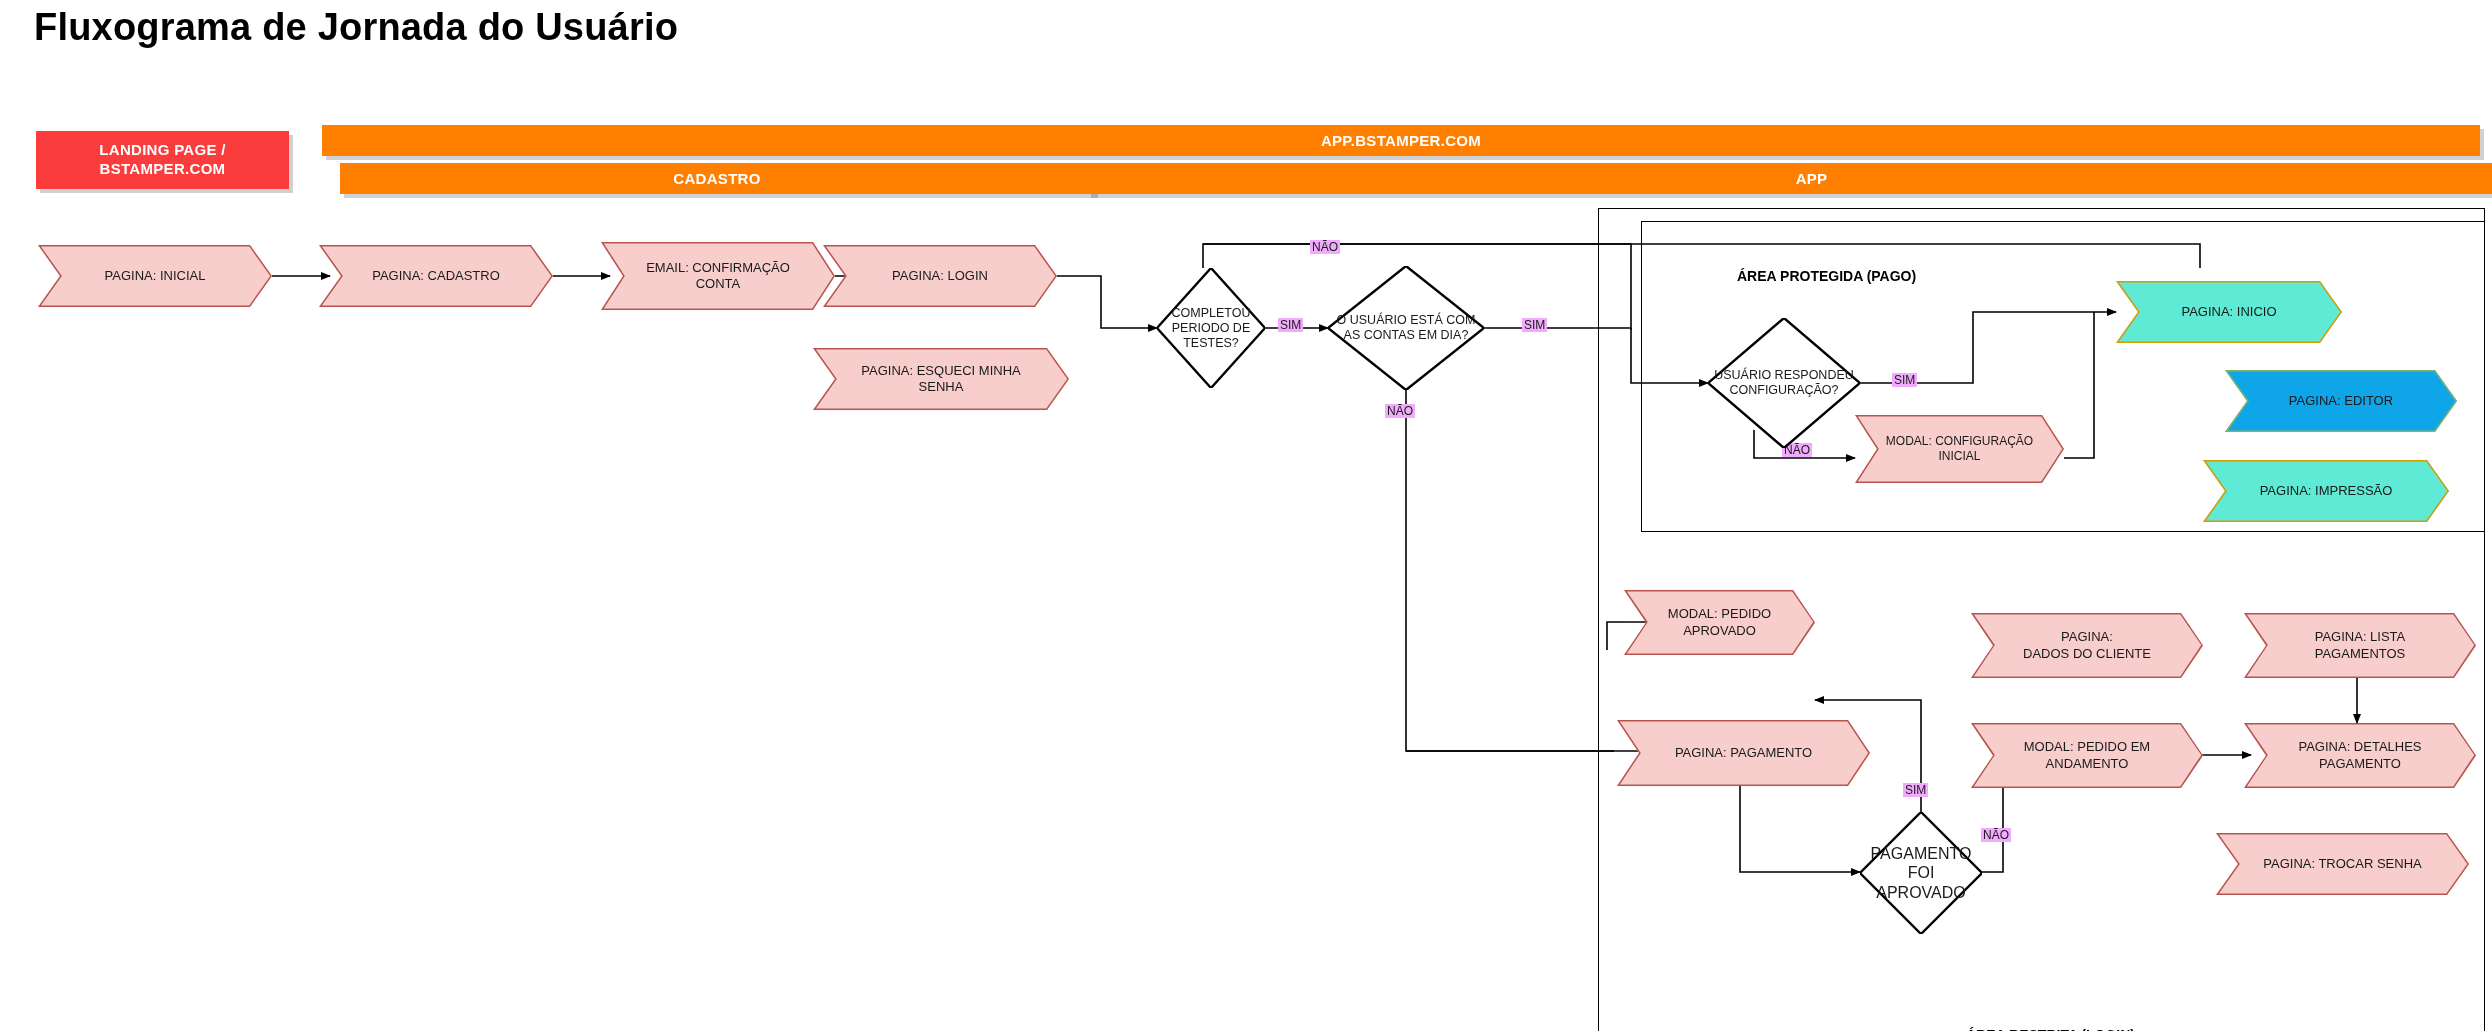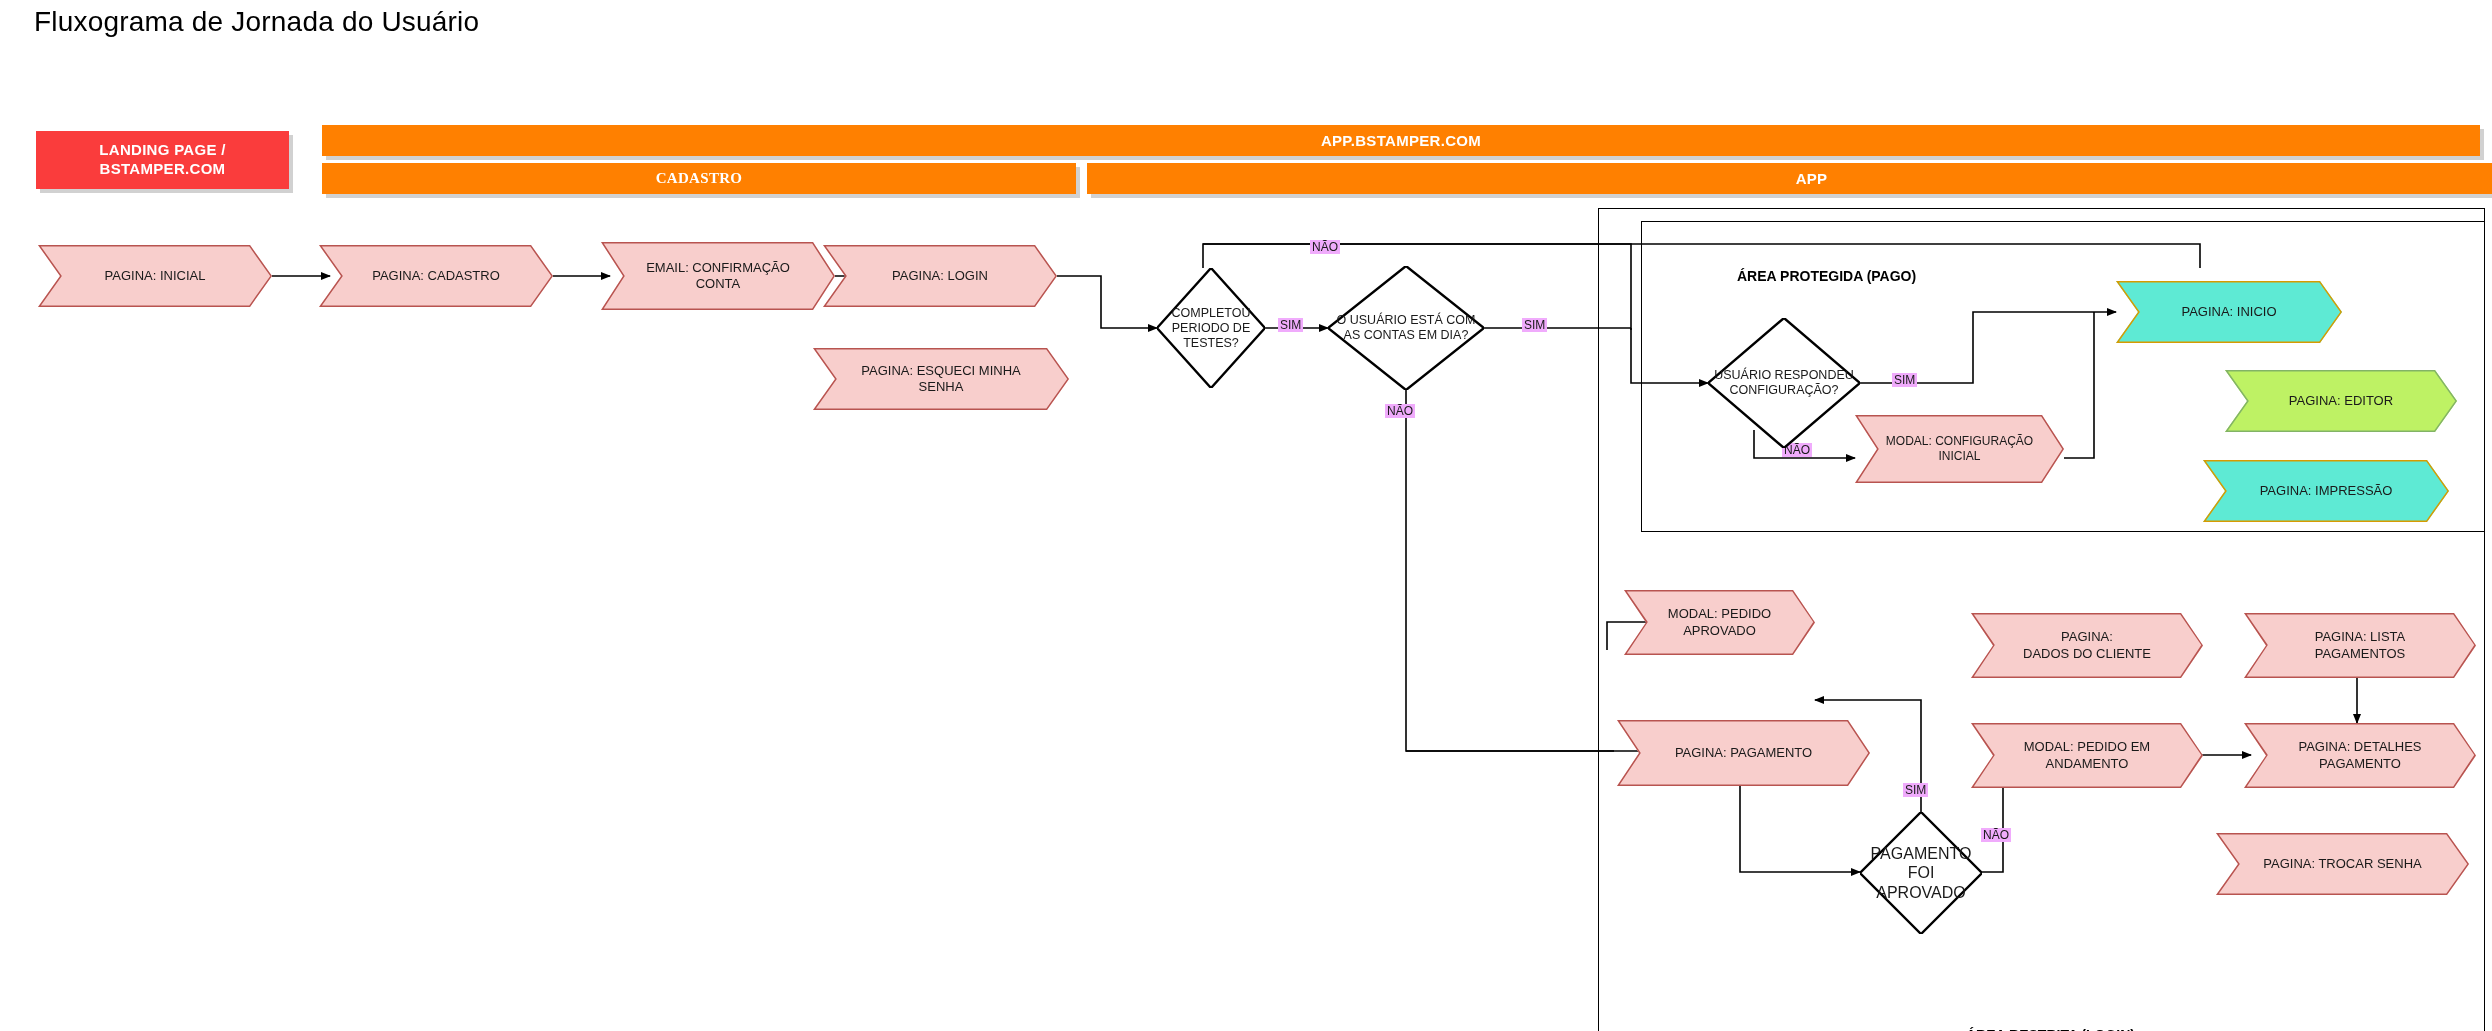--- a/index.html
+++ b/index.html
@@ -6,21 +6,21 @@
   body{
     width:2492px;height:1031px;position:relative;overflow:hidden;
     font-family:"Liberation Sans", sans-serif;
     color:#000;
   }
   #stage{position:absolute;left:0;top:0;width:2492px;height:1031px;}
 
   
   .title{
     position:absolute;left:34px;top:6px;
-    font-size:28px;font-weight:normal;letter-spacing:.2px;color:#000;
+    font-size:38px;font-weight:bold;letter-spacing:.2px;color:#000;
     white-space:nowrap;
   }
 
   
   .bar{
     position:absolute;
     background:#ff8000;
     color:#ffffff;
     font-weight:bold;
     display:flex;align-items:center;justify-content:center;
@@ -48,21 +48,21 @@
     font-size:13px;line-height:1.25;
     color:#1a1a1a;
     box-sizing:border-box;
     -webkit-clip-path:polygon(0 0, calc(100% - 22px) 0, 100% 50%, calc(100% - 22px) 100%, 0 100%, 22px 50%);
     clip-path:polygon(0 0, calc(100% - 22px) 0, 100% 50%, calc(100% - 22px) 100%, 0 100%, 22px 50%);
     padding:0 26px;
   }
   .chev > span{position:relative;z-index:2;display:block;}
   .chev.pink  {background:#f8cecc;}
   .chev.orange{background:#5eead4;}
-  .chev.green {background:#bef264;}
+  .chev.green {background:#0ea5e9;}
 
   
   .chev svg.outline{position:absolute;left:0;top:0;width:100%;height:100%;z-index:1;overflow:visible;}
 
   
   .diamond{
     position:absolute;
     display:flex;align-items:center;justify-content:center;
     text-align:center;font-size:12.5px;line-height:1.2;color:#1a1a1a;
     box-sizing:border-box;
@@ -84,21 +84,21 @@
 
   <div class="title">Fluxograma de Jornada do Usuário</div>
 
   <div class="bar red" style="left:36px;top:131px;width:253px;height:58px;">
     <div>LANDING PAGE /</div>
     <div>BSTAMPER.COM</div>
   </div>
 
   <div class="bar" style="left:322px;top:125px;width:2158px;height:31px;">APP.BSTAMPER.COM</div>
 
-  <div class="bar" style="left:322px;top:163px;width:754px;height:31px;font-family:Liberation Serif, serif;">CADASTRO</div>
+  <div class="bar" style="left:340px;top:163px;width:754px;height:31px;">CADASTRO</div>
 
   <div class="bar" style="left:1087px;top:163px;width:1393px;height:31px;padding-left:28px;">APP</div>
 
   <div class="group" style="left:1598px;top:208px;width:885px;height:900px;"></div>
   <div class="group-label" style="left:1966px;top:996px;">ÁREA RESTRITA (LOGIN)</div>
 
   <div class="group" style="left:1641px;top:221px;width:842px;height:309px;"></div>
   <div class="group-label" style="left:1737px;top:237px;">ÁREA PROTEGIDA (PAGO)</div>
 
   <svg id="wires" viewBox="0 0 2492 1031">

